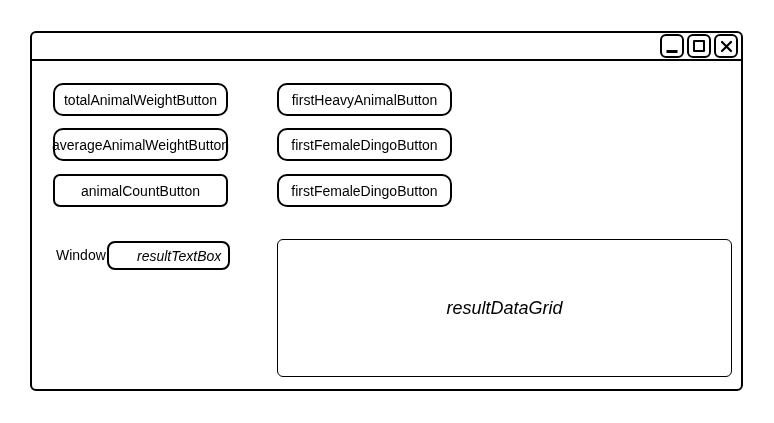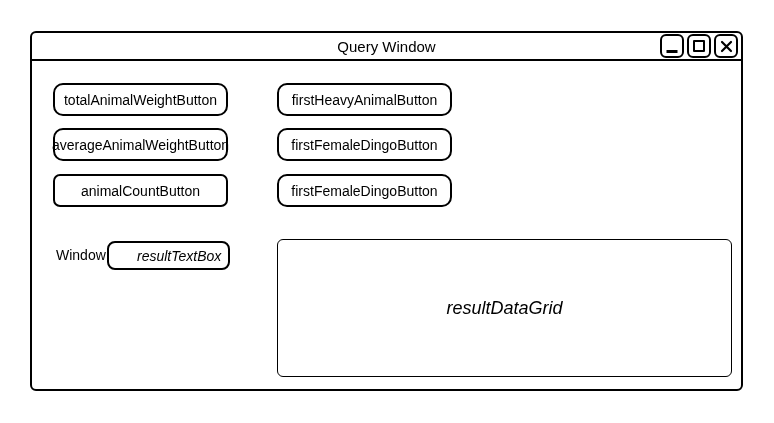--- a/index.html
+++ b/index.html
@@ -155,21 +155,20 @@
     white-space: nowrap;
   }
 </style>
 </head>
 <body>
 
 <div class="canvas">
   <div class="window">
 
     <div class="titlebar">
-      <span class="title">Query Window</span>
       <div class="controls">
         <button class="ctrl" aria-label="minimize">
           <span class="glyph-min"></span>
         </button>
         <button class="ctrl" aria-label="maximize">
           <span class="glyph-max"></span>
         </button>
         <button class="ctrl" aria-label="close">
           <svg class="glyph-x" width="13" height="13" viewBox="0 0 13 13">
             <path d="M2 2 L11 11 M11 2 L2 11" stroke="#000" stroke-width="2.2" stroke-linecap="round" fill="none"></path>

